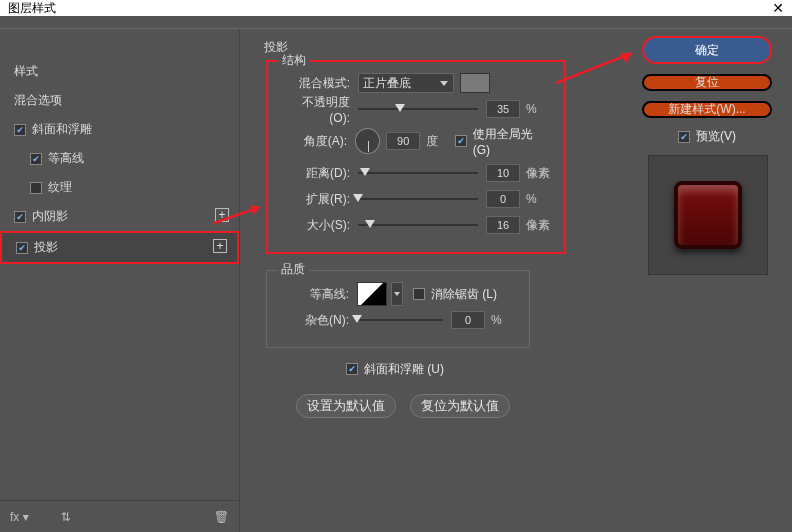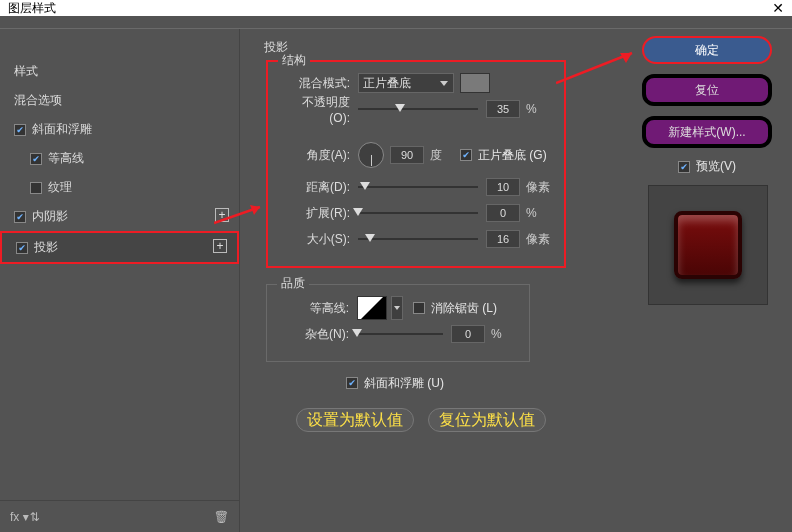--- a/index.html
+++ b/index.html
@@ -9,21 +9,21 @@
   .dialog { position: absolute; top: 28px; left: 0; width: 792px; height: 504px; background: #535353; border-top: 1px solid #6a6a6a; display: flex; }
   .left-panel { width: 240px; background: #535353; border-right: 1px solid #444; display: flex; flex-direction: column; padding-top: 28px; }
   .style-header { padding: 6px 14px; color: #ddd; }
   .style-item { display: flex; align-items: center; padding: 6px 14px; color: #ddd; position: relative; }
   .style-item.sub { padding-left: 30px; }
   .style-item.row-hl { border: 2px solid #ed1c24; background: #454545; }
   .chk { width: 12px; height: 12px; background: #333; border: 1px solid #888; margin-right: 6px; display: inline-flex; align-items: center; justify-content: center; font-size: 9px; color: #8ac0ff; }
   .chk.on::before { content: "✔"; color: #6fb3ff; }
   .chk.off::before { content: ""; }
   .add-icon { position: absolute; right: 10px; top: 6px; width: 14px; height: 14px; border: 1px solid #bbb; display: flex; align-items: center; justify-content: center; font-size: 12px; color: #ddd; }
-  .left-footer { margin-top: auto; height: 32px; border-top: 1px solid #444; display: flex; align-items: center; padding: 0 10px; gap: 1px; color: #bbb; }
+  .left-footer { margin-top: auto; height: 32px; border-top: 1px solid #444; display: flex; align-items: center; padding: 0 10px; gap: 32px; color: #bbb; }
   .trash-icon { margin-left: auto; }
   .mid-panel { flex: 1; position: relative; padding: 10px 20px 10px 16px; }
   .group-label { color: #ddd; margin-bottom: 4px; margin-left: 8px; }
   .struct-box { border: 2px solid #ed1c24; padding: 8px 14px 14px 14px; width: 300px; position: relative; margin-left: 10px; }
   .fieldset-title { position: absolute; top: -10px; left: 10px; background: #535353; padding: 0 4px; color: #ddd; }
   .row { display: flex; align-items: center; height: 26px; }
   .lbl { width: 68px; text-align: right; margin-right: 8px; color: #ddd; }
   .select { width: 96px; height: 20px; background: #3f3f3f; border: 1px solid #666; color: #ddd; padding: 0 4px; display: flex; align-items: center; position: relative; }
   .select::after { content: ""; position: absolute; right: 5px; top: 7px; border-left: 4px solid transparent; border-right: 4px solid transparent; border-top: 5px solid #ccc; }
   .color-sw { width: 30px; height: 20px; background: #7a7a7a; border: 1px solid #333; margin-left: 6px; }
@@ -31,24 +31,24 @@
   .slider .thumb { position: absolute; top: -4px; width: 0; height: 0; border-left: 5px solid transparent; border-right: 5px solid transparent; border-top: 8px solid #ddd; transform: translateX(-5px); }
   .numbox { width: 34px; height: 18px; background: #3f3f3f; border: 1px solid #666; color: #ddd; text-align: center; font-size: 11px; }
   .unit { margin-left: 6px; color: #ccc; width: 24px; }
   .angle-ctrl { width: 26px; height: 26px; border: 1px solid #888; border-radius: 50%; background: #3f3f3f; position: relative; margin-right: 6px; }
   .angle-ctrl::after { content: ""; position: absolute; left: 50%; top: 50%; width: 1px; height: 11px; background: #ccc; transform-origin: top; transform: rotate(0deg); }
   .quality-box { border: 1px solid #6a6a6a; padding: 10px 14px 14px 14px; width: 264px; position: relative; margin: 16px 0 0 10px; }
   .contour-sw { width: 30px; height: 24px; background: linear-gradient(135deg, #fff 49%, #000 51%); border: 1px solid #333; margin-right: 4px; }
   .contour-dd { width: 12px; height: 24px; background: #3f3f3f; border: 1px solid #666; position: relative; }
   .contour-dd::after { content: ""; position: absolute; left: 2px; top: 9px; border-left: 3px solid transparent; border-right: 3px solid transparent; border-top: 4px solid #ccc; }
   .btn-row { display: flex; gap: 14px; margin-top: 12px; margin-left: 40px; }
-  .btn-gray { height: 24px; padding: 0 10px; background: #5a5a5a; border: 1px solid #777; border-radius: 12px; color: #fde047; font-size: 16px; display: flex; align-items: center; }
+  .btn-gray { height: 24px; padding: 0 10px; background: #5a5a5a; border: 1px solid #777; border-radius: 12px; color: #e5e5e5; font-size: 13px; display: flex; align-items: center; }
   .right-panel { width: 160px; padding: 7px 14px 0 4px; }
   .btn-ok { height: 28px; width: 130px; border: 2px solid #ed1c24; border-radius: 14px; background: #3a5b8f; color: #fff; display: flex; align-items: center; justify-content: center; margin-bottom: 10px; margin-left: 6px; }
-  .btn-side { height: 32px; width: 130px; border: 4px solid #000000; border-radius: 12px; background: #701a75; color: #ddd; display: flex; align-items: center; justify-content: center; margin-bottom: 10px; margin-left: 6px; font-size: 12px; }
+  .btn-side { height: 17px; width: 130px; border: 2px solid #000000; border-radius: 12px; background: #c2410c; color: #ddd; display: flex; align-items: center; justify-content: center; margin-bottom: 10px; margin-left: 6px; font-size: 12px; }
   .preview-chk { display: flex; align-items: center; justify-content: center; margin: 4px 0 10px 0; }
   .preview-box { width: 120px; height: 120px; background: #444; border: 1px solid #333; margin-left: 12px; display: flex; align-items: center; justify-content: center; }
   .gem { width: 68px; height: 68px; background: linear-gradient(#7a0d0d, #4a0505); border: 4px solid #2a0303; border-radius: 8px; box-shadow: inset 0 6px 8px rgba(255,255,255,0.25), 0 4px 6px rgba(0,0,0,0.6); }
   svg.arrow { position: absolute; pointer-events: none; }
   svg.arrow polygon { fill: #ed1c24; }
   svg.arrow line { stroke: #ed1c24; stroke-width: 2.5; }
 </style>
 </head>
 <body>
 
@@ -110,27 +110,27 @@
 
       <div class="row">
         <span class="lbl">不透明度(O):</span>
         <div class="slider">
             <div class="thumb" style="left:35%"></div>
           </div>
         <input class="numbox" value="35" style="">
         <span class="unit">%</span>
       </div>
 
-      <div class="row" style="margin-top:20px">
+      <div class="row" style="margin-top:6px">
         <span class="lbl">角度(A):</span>
         <div class="angle-ctrl"></div>
         <input class="numbox" value="90" style="">
         <span class="unit">度</span>
         <span class="chk on" style="margin-left:6px"></span>
-        <span>正片叠底 (G)</span>
+        <span>使用全局光 (G)</span>
       </div>
 
       <div class="row" style="margin-top:6px">
         <span class="lbl">距离(D):</span>
         <div class="slider">
             <div class="thumb" style="left:6%"></div>
           </div>
         <input class="numbox" value="10" style="">
         <span class="unit">像素</span>
       </div>

